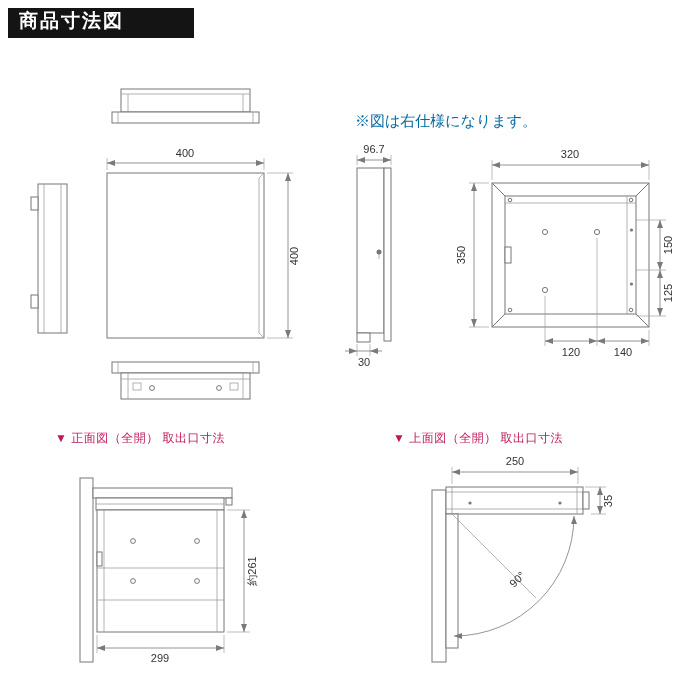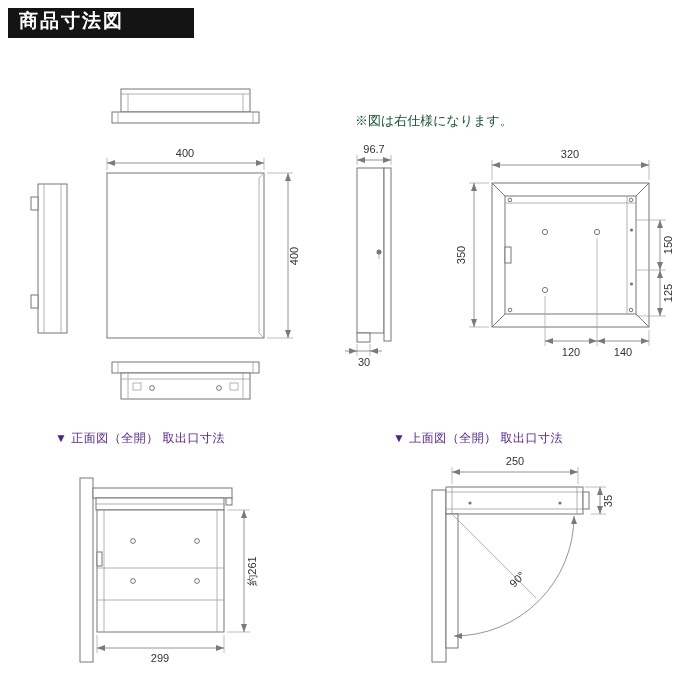--- a/index.html
+++ b/index.html
@@ -6,22 +6,22 @@
   body{
     width:700px;height:700px;position:relative;background:#ffffff;
     font-family:"Liberation Sans", sans-serif;overflow:hidden;
   }
   .page-header{
     position:absolute;left:8px;top:8px;width:186px;height:30px;
     background:#141414;color:#fff;display:flex;align-items:flex-start;
     padding-left:11px;box-sizing:border-box;
   }
   .page-header h1{font-size:19px;font-weight:bold;margin:0;letter-spacing:2px}
-  .note{position:absolute;left:355px;top:112px;font-size:13px;color:#14532d}
-  .caption{position:absolute;font-size:12px;color:#4c1d95;letter-spacing:0.5px}
+  .note{position:absolute;left:355px;top:112px;font-size:15px;color:#0369a1}
+  .caption{position:absolute;font-size:12px;color:#be185d;letter-spacing:0.5px}
   #cap1{left:55px;top:430px}
   #cap2{left:393px;top:430px}
   svg{position:absolute;left:0;top:0}
   .ln{stroke:#777;stroke-width:1;fill:none}
   .lnf{stroke:#777;stroke-width:1;fill:#fff}
   .ln-thin{stroke:#9a9a9a;stroke-width:0.75;fill:none}
   .dim{stroke:#7a7a7a;stroke-width:0.8;fill:none}
   .ext{stroke:#a0a0a0;stroke-width:0.7;fill:none}
   .dtext{font-size:11px;fill:#333;font-family:"Liberation Sans",sans-serif}
   .hole{fill:#fff;stroke:#777;stroke-width:1}

